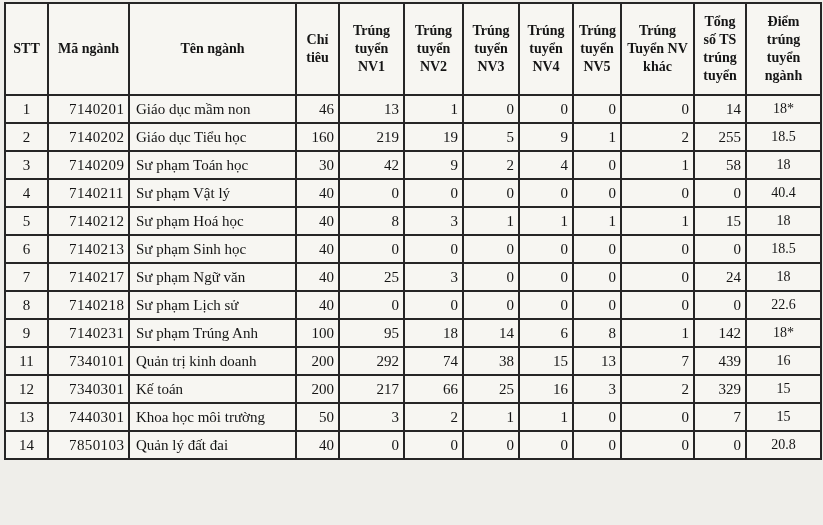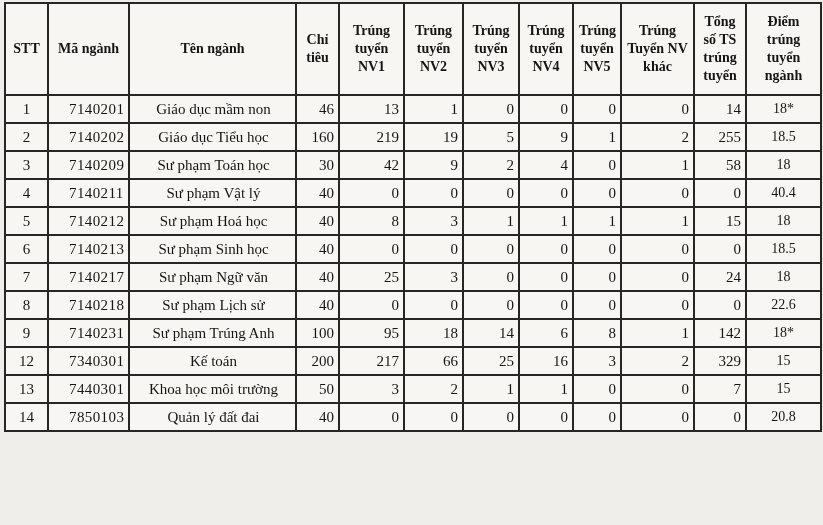--- a/index.html
+++ b/index.html
@@ -31,21 +31,21 @@
     text-align: center;
     line-height: 1.3;
     padding: 2px 5px;
   }
   td { font-size: 15px; padding: 1px 4px; line-height: 1.2; }
   thead tr { height: 92px; }
   tr.summary { height: 33px; }
   tbody tr.data { height: 28px; }
   .c-stt  { text-align: center; }
   .c-code { text-align: left; padding-left: 20px; letter-spacing: 0.4px; }
-  .c-name { text-align: center; padding-left: 6px; }
+  .c-name { text-align: left; padding-left: 6px; }
   .c-num  { text-align: right; padding-right: 4px; }
   .c-diem { text-align: center; font-weight: normal; font-size: 14px; }
   tr.summary td { font-weight: bold; font-size: 15.5px; }
   tr.summary .c-label { text-align: center; font-size: 16px; letter-spacing: 0.6px; }
 </style>
 </head>
 <body>
 
 <div class="sheet">
   <table class="adm">
@@ -210,20 +210,34 @@
     <td class="c-num">18</td>
     <td class="c-num">14</td>
     <td class="c-num">6</td>
     <td class="c-num">8</td>
     <td class="c-num">1</td>
     <td class="c-num">142</td>
     <td class="c-diem">18*</td>
   </tr>
 
 
+  <tr class="data">
+    <td class="c-stt">11</td>
+    <td class="c-code">7340101</td>
+    <td class="c-name">Quản trị kinh doanh</td>
+    <td class="c-num">200</td>
+    <td class="c-num">292</td>
+    <td class="c-num">74</td>
+    <td class="c-num">38</td>
+    <td class="c-num">15</td>
+    <td class="c-num">13</td>
+    <td class="c-num">7</td>
+    <td class="c-num">439</td>
+    <td class="c-diem">16</td>
+  </tr>
 
   <tr class="data">
     <td class="c-stt">12</td>
     <td class="c-code">7340301</td>
     <td class="c-name">Kế toán</td>
     <td class="c-num">200</td>
     <td class="c-num">217</td>
     <td class="c-num">66</td>
     <td class="c-num">25</td>
     <td class="c-num">16</td>

